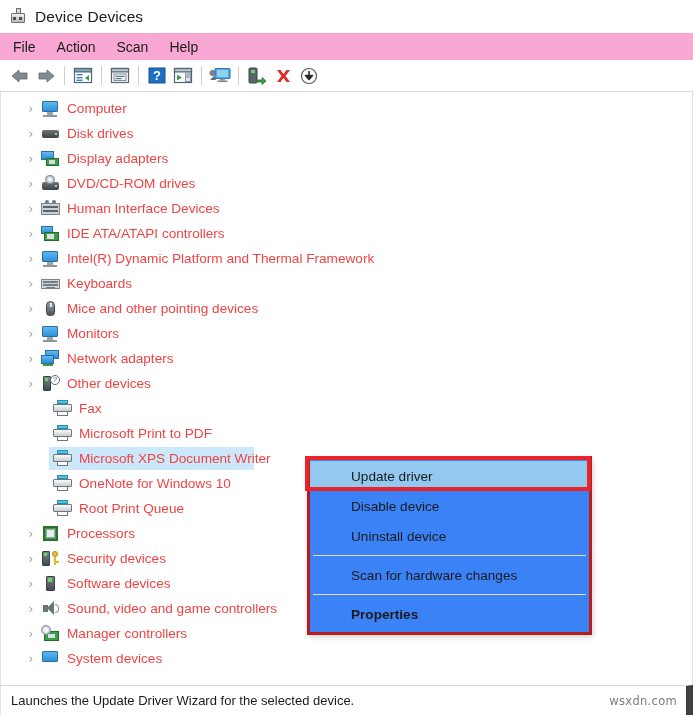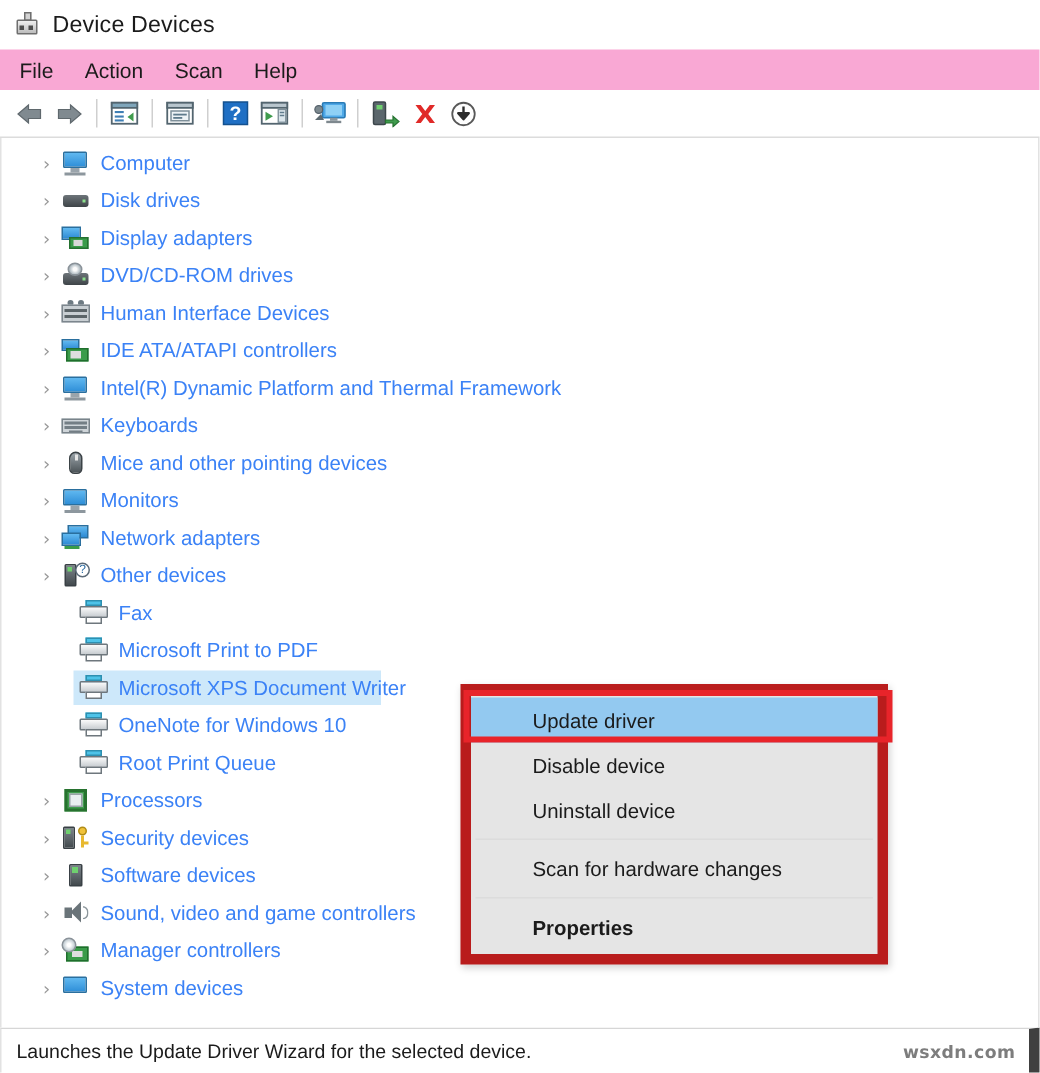--- a/index.html
+++ b/index.html
@@ -124,21 +124,21 @@
   }
   .tree-row .chevron.expanded { transform: rotate(90deg); }
   .tree-row .ticon {
     width: 19px; height: 17px;
     margin-right: 7px;
     flex: 0 0 auto;
     position: relative;
   }
   .tree-row .tlabel {
     font-size: 13.6px;
-    color: #3b82f6;
+    color: #ef4444;
     line-height: 1;
   }
   .tree-row.selected .sel-bg {
     position: absolute;
     left: 48px;
     top: 1px;
     height: 23px;
     background: #cde8fa;
     z-index: 0;
   }
@@ -161,31 +161,30 @@
     justify-content: space-between;
     padding: 0 9px 0 10px;
     box-sizing: border-box;
   }
   .status-text { font-size: 13px; color: #1b1b1b; }
   .watermark {
     font-size: 11.5px;
     color: #7d7d7d;
     font-family: "DejaVu Sans", sans-serif;
     letter-spacing: 0.3px;
-    font-weight: bold;
   }
 
   
   .ctxmenu {
     position: absolute;
     left: 307px;
     top: 456px;
     width: 285px;
-    background: #e5e5e5;
-    border: 7px solid #b91c1c;
+    background: #3b82f6;
+    border: 3px solid #b91c1c;
     box-shadow: 1px 2px 5px rgba(0,0,0,0.18);
     padding: 2px 0 3px 0;
     box-sizing: border-box;
     z-index: 40;
   }
   .ctx-item {
     height: 30px;
     display: flex;
     align-items: center;
     padding-left: 41px;

